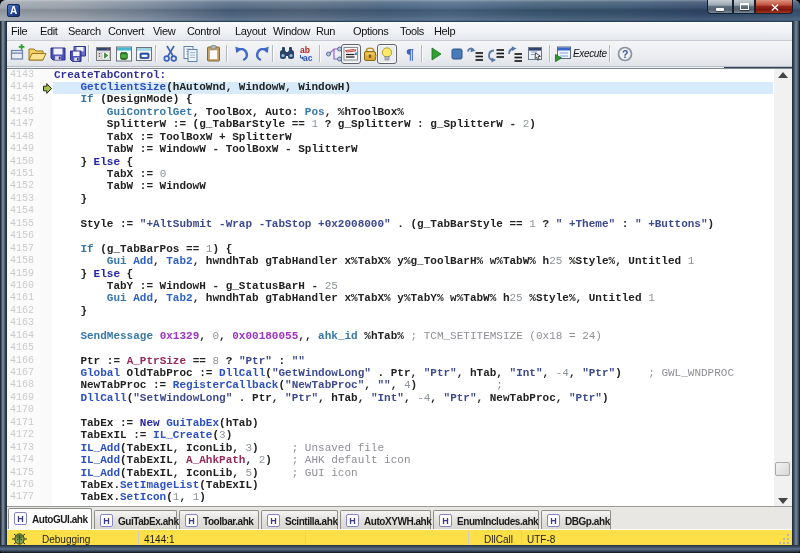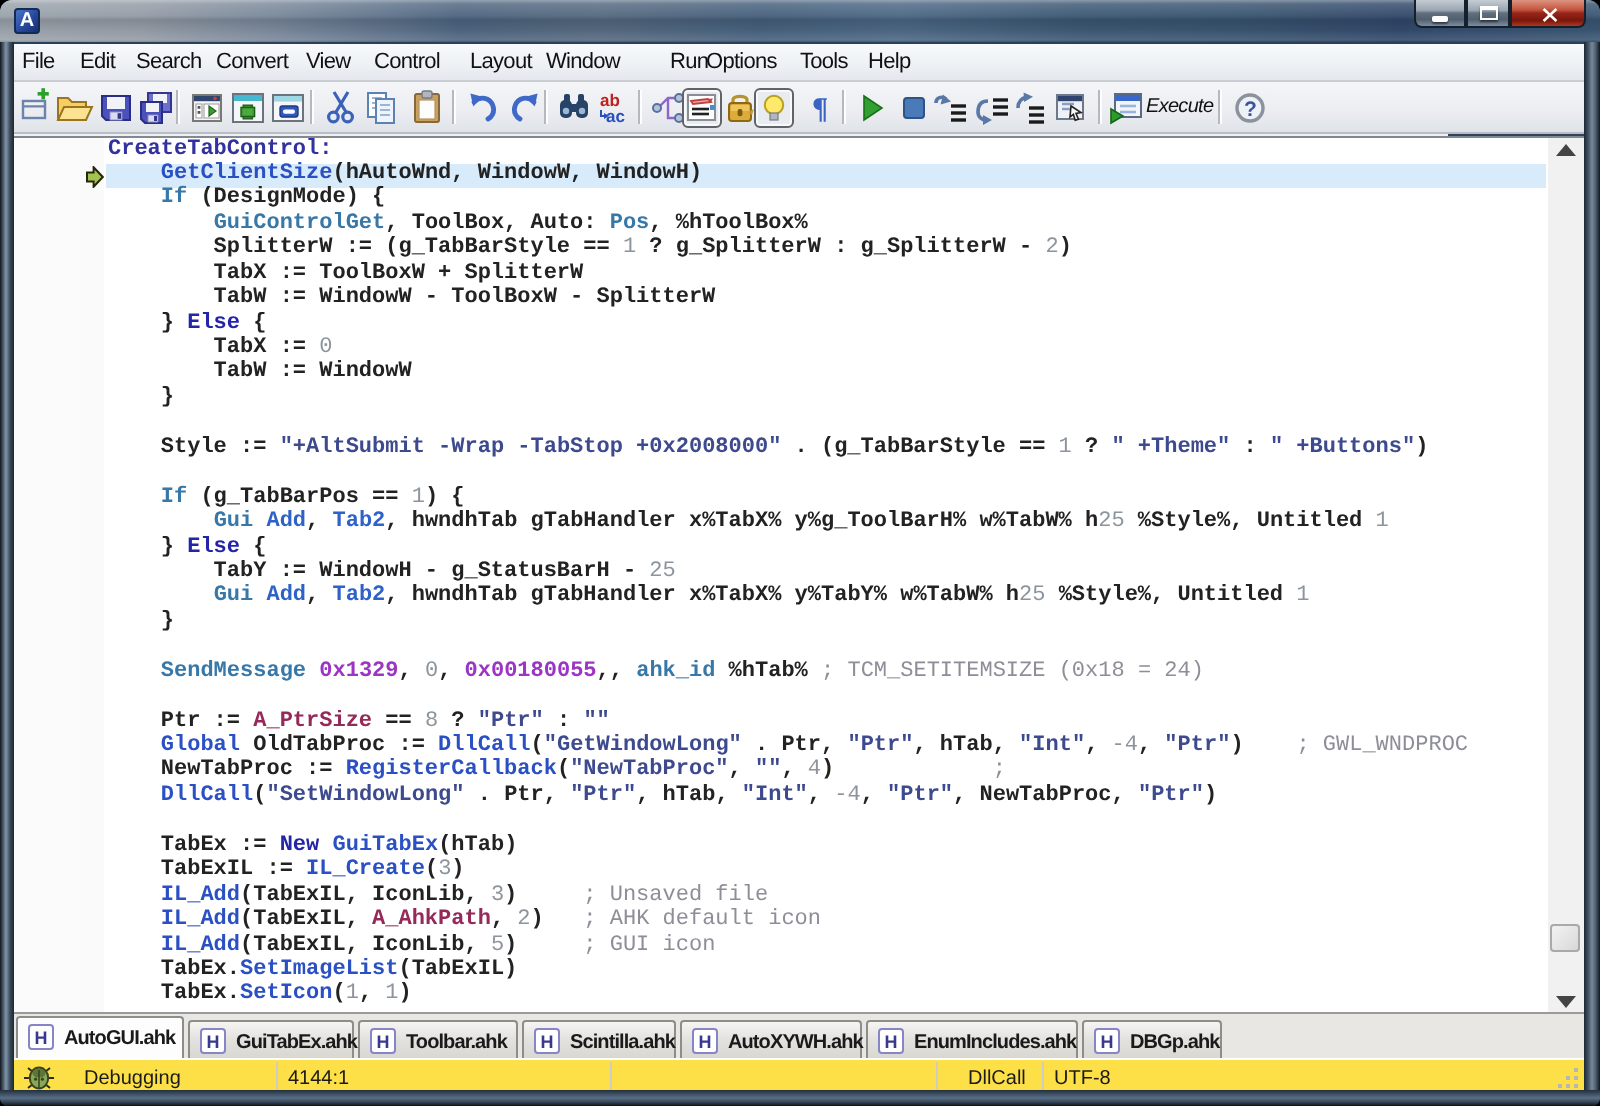--- a/index.html
+++ b/index.html
@@ -121,21 +121,21 @@
   <div id="chrome">
     <div id="menubar">
       <span class="mi" style="left:4px">File</span>
       <span class="mi" style="left:33px">Edit</span>
       <span class="mi" style="left:61px">Search</span>
       <span class="mi" style="left:101px">Convert</span>
       <span class="mi" style="left:146px">View</span>
       <span class="mi" style="left:180px">Control</span>
       <span class="mi" style="left:228px">Layout</span>
       <span class="mi" style="left:266px">Window</span>
-      <span class="mi" style="left:328px">Run</span>
+      <span class="mi" style="left:309px">Run</span>
       <span class="mi" style="left:346px">Options</span>
       <span class="mi" style="left:393px">Tools</span>
       <span class="mi" style="left:427px">Help</span>
     </div>
     <div id="toolbar">
       <svg class="tbtn" style="left:1px" width="20" height="20" viewBox="0 0 20 20">
           <g fill="none" stroke="#6c83ad" stroke-width="1.2">
             <rect x="3.5" y="6.5" width="11" height="8.5"></rect>
             <line x1="3.5" y1="9.2" x2="14.5" y2="9.2"></line>
           </g>
@@ -329,20 +329,55 @@
       <div class="tsep" style="left:602px"></div>
       <svg class="tbtn" style="left:608px" width="20" height="20" viewBox="0 0 20 20">
           <circle cx="10" cy="10" r="6.5" fill="#eef1f5" stroke="#8a929e" stroke-width="1.7"></circle>
           <text x="7" y="14" font-family="Liberation Sans" font-size="10.5" font-weight="bold" fill="#3a55a0">?</text>
         </svg>
     </div>
     <div id="editor">
       <div id="nummargin"></div>
       <div id="markmargin"></div>
       <div id="hiline"></div>
+      <div id="linenums">4143
+4144
+4145
+4146
+4147
+4148
+4149
+4150
+4151
+4152
+4153
+4154
+4155
+4156
+4157
+4158
+4159
+4160
+4161
+4162
+4163
+4164
+4165
+4166
+4167
+4168
+4169
+4170
+4171
+4172
+4173
+4174
+4175
+4176
+4177</div>
       <div id="code"><span class="l">CreateTabControl:</span>
     <span class="f">GetClientSize</span>(hAutoWnd, WindowW, WindowH)
     <span class="c">If</span> (DesignMode) {
         <span class="c">GuiControlGet</span>, ToolBox, Auto: <span class="c">Pos</span>, %hToolBox%
         SplitterW := (g_TabBarStyle == <span class="d">1</span> ? g_SplitterW : g_SplitterW - <span class="d">2</span>)
         TabX := ToolBoxW + SplitterW
         TabW := WindowW - ToolBoxW - SplitterW
     } <span class="w">Else</span> {
         TabX := <span class="d">0</span>
         TabW := WindowW

